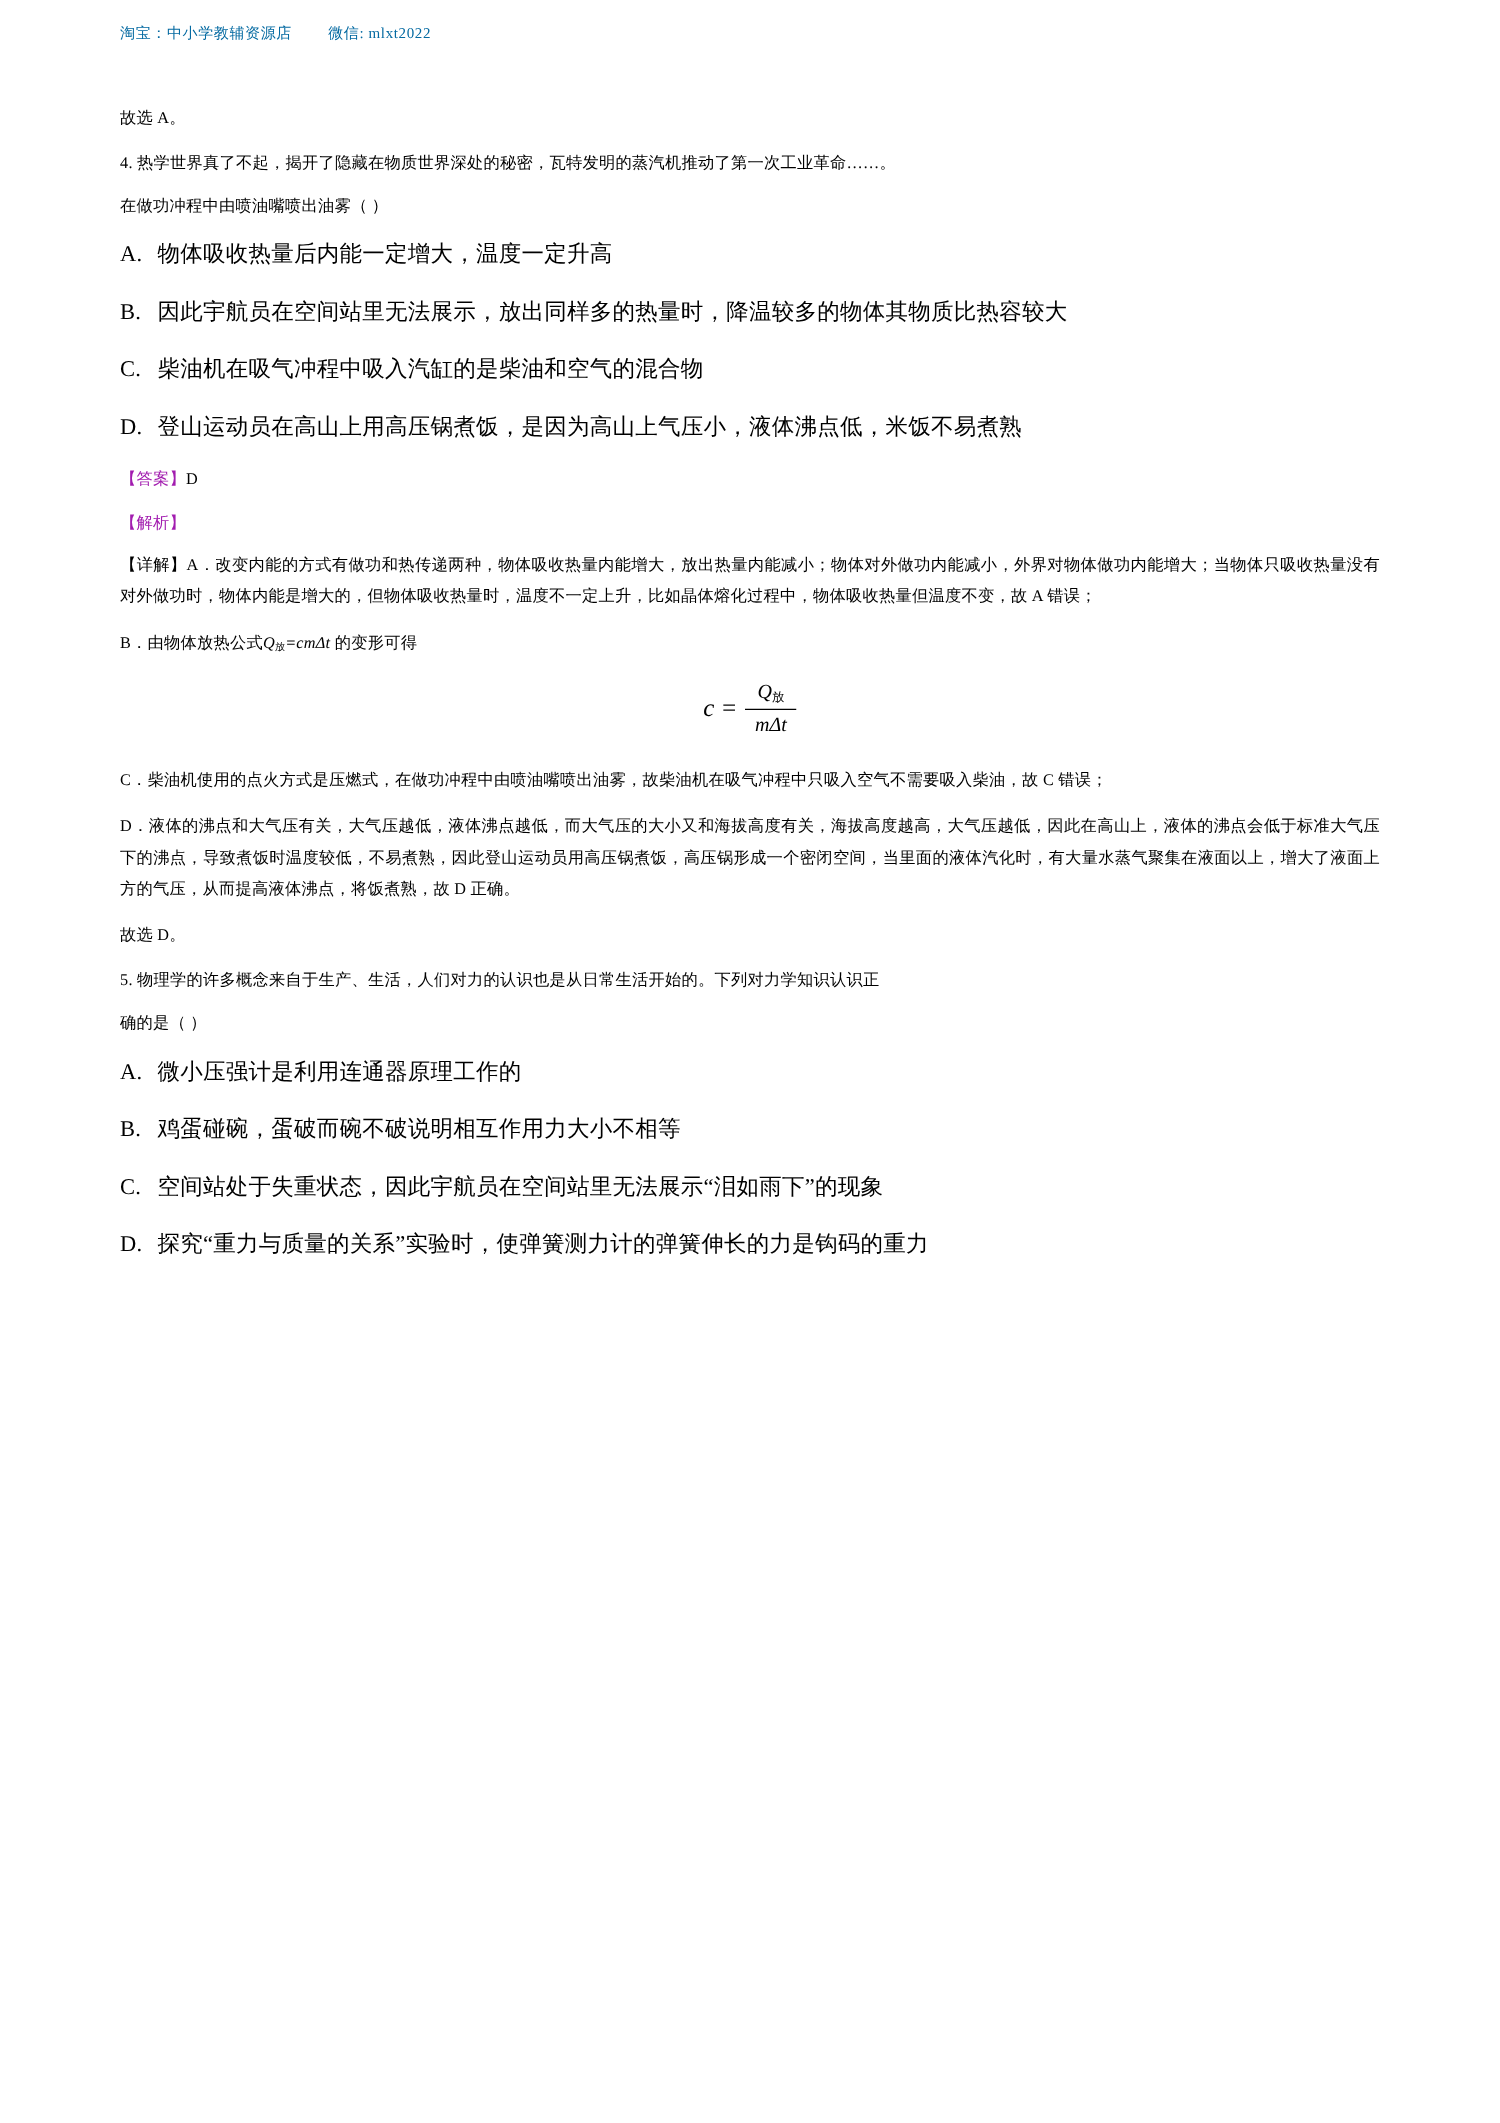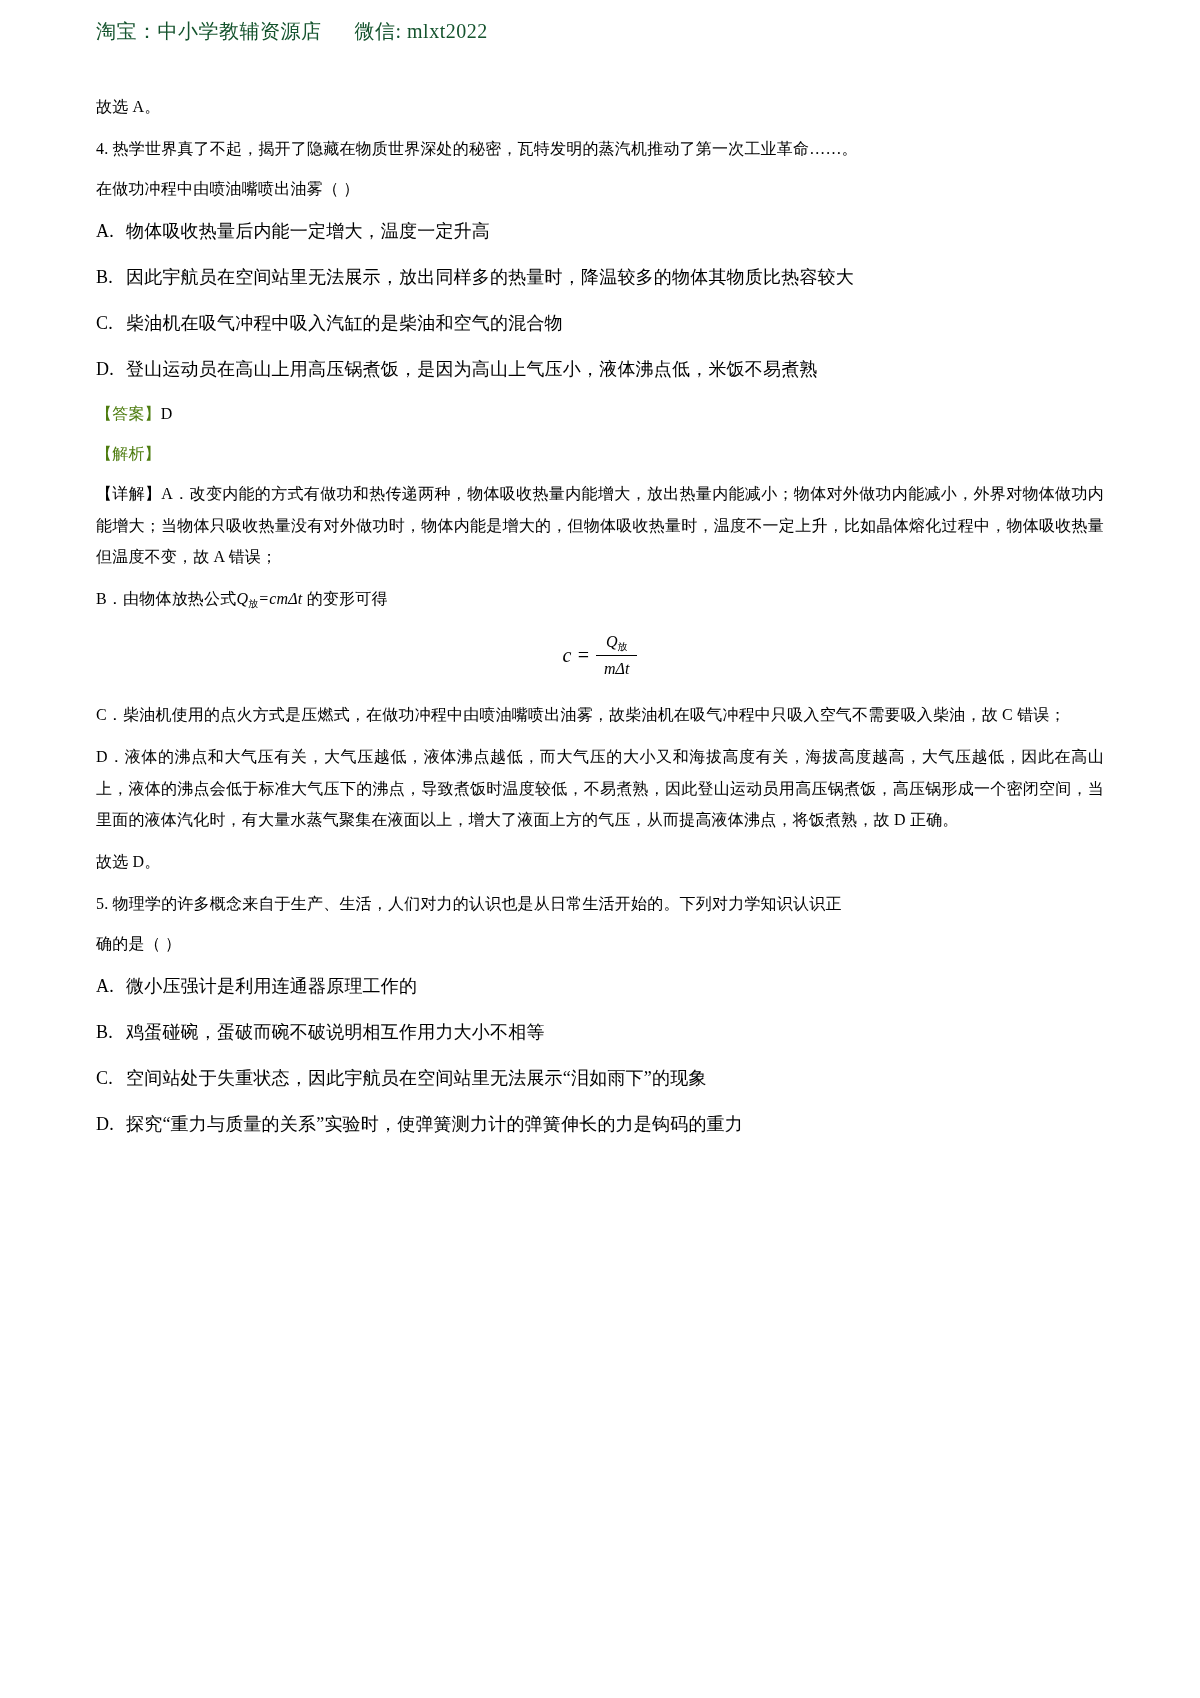--- a/index.html
+++ b/index.html
@@ -14,43 +14,43 @@
     color: #000000;
   }
   .page {
     position: relative;
     width: 1200px;
     min-height: 1698px;
     box-sizing: border-box;
     padding: 18px 96px 40px 96px;
   }
   .header-line {
-    font-size: 20px;
-    color: #14532d;
+    font-size: 12px;
+    color: #0369a1;
     letter-spacing: 0.5px;
     margin-bottom: 46px;
     white-space: nowrap;
   }
   .header-line .gap {
     display: inline-block;
     width: 22px;
   }
   p.para {
-    font-size: 16px;
+    font-size: 13px;
     line-height: 1.95;
     margin: 0 0 11px 0;
     text-align: justify;
     text-justify: inter-ideograph;
     letter-spacing: 0.2px;
   }
   p.tight {
     margin-bottom: 9px;
   }
   .blue {
-    color: #4d7c0f;
+    color: #a21caf;
   }
   .opt {
     font-size: 18px;
     line-height: 1.95;
     margin: 0 0 11px 0;
     letter-spacing: 0.2px;
   }
   .opt .lbl {
     display: inline-block;
     min-width: 30px;

